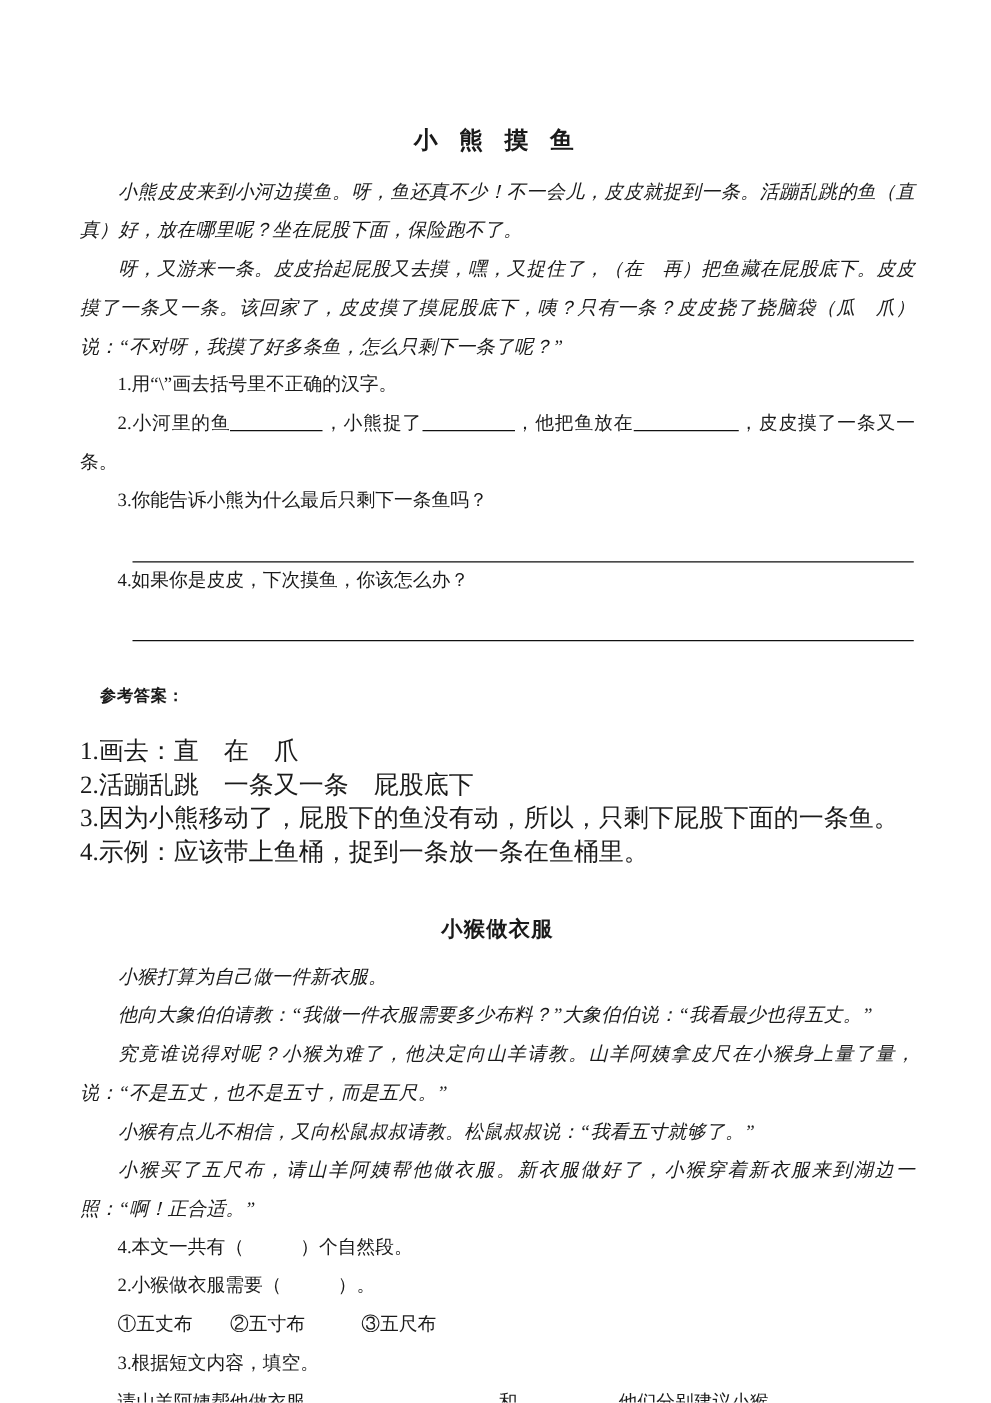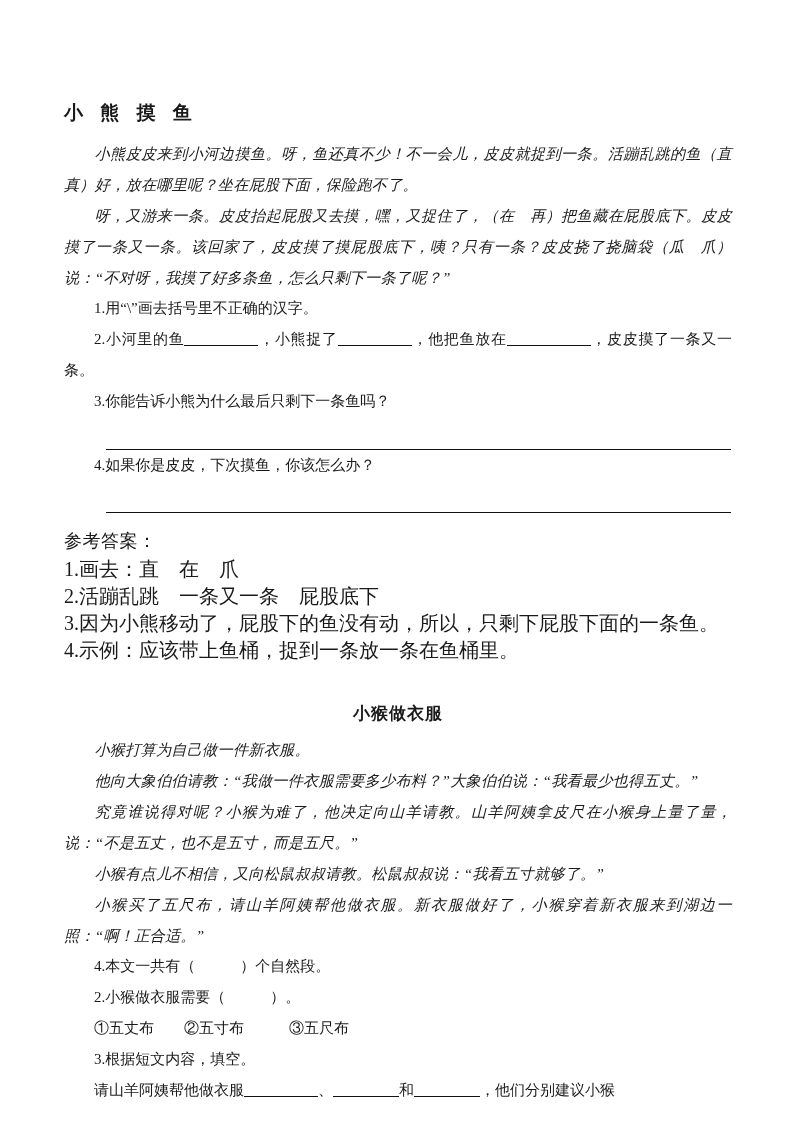--- a/index.html
+++ b/index.html
@@ -27,35 +27,36 @@
   
   .col {
     position: absolute;
     left: 64px;
     top: 100px;
     width: 668px;
   }
 
   
   .doc-title {
+    text-align: center;
     font-weight: bold;
     font-size: 19px;
     letter-spacing: 6px;
     margin: 0 0 11px 0;
     line-height: 1.4;
     font-family: "Liberation Sans", "DejaVu Sans", sans-serif;
   }
   .doc-title-2 {
     text-align: center;
     font-weight: bold;
     font-size: 17px;
     letter-spacing: 1px;
     margin: 0 0 9px 0;
     line-height: 1.4;
-    font-family: Liberation Serif, serif;
+    font-family: Liberation Mono, monospace;
   }
 
   
   .para {
     font-size: 15.2px;
     line-height: 31px;
     text-align: justify;
     text-justify: inter-ideograph;
     margin: 0;
     text-indent: 2em;
@@ -94,24 +95,24 @@
     border-bottom: 1.4px solid #111;
     margin: 0;
     width: 625px;
     margin-left: 42px;
   }
   .rule-gap-a { height: 32px; }
   .rule-gap-b { height: 31px; }
 
   
   .ans-head {
-    font-weight: normal;
-    font-size: 18px;
+    font-weight: bold;
+    font-size: 13px;
     line-height: 30px;
-    margin: 0;
+    margin: 16px;
     font-family: "Liberation Sans", "DejaVu Sans", sans-serif;
     letter-spacing: 0.5px;
   }
   .ans-line {
     font-size: 20px;
     line-height: 27px;
     margin: 0;
     font-style: normal;
     font-family: "Liberation Serif", "DejaVu Serif", serif;
   }

